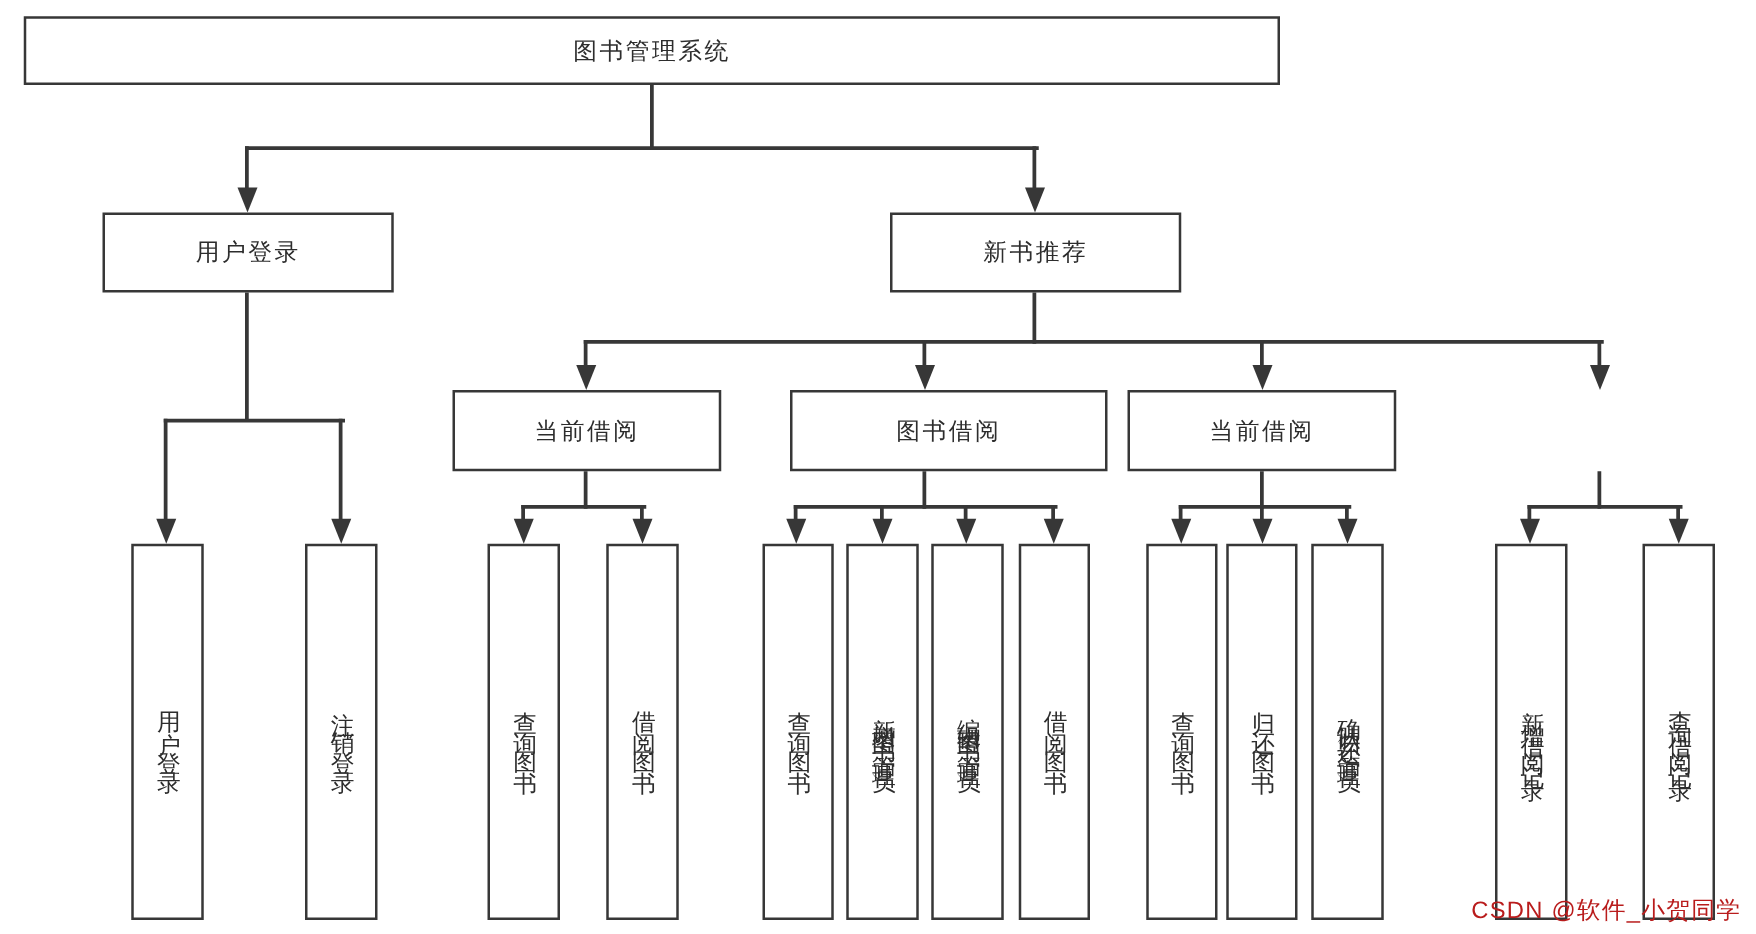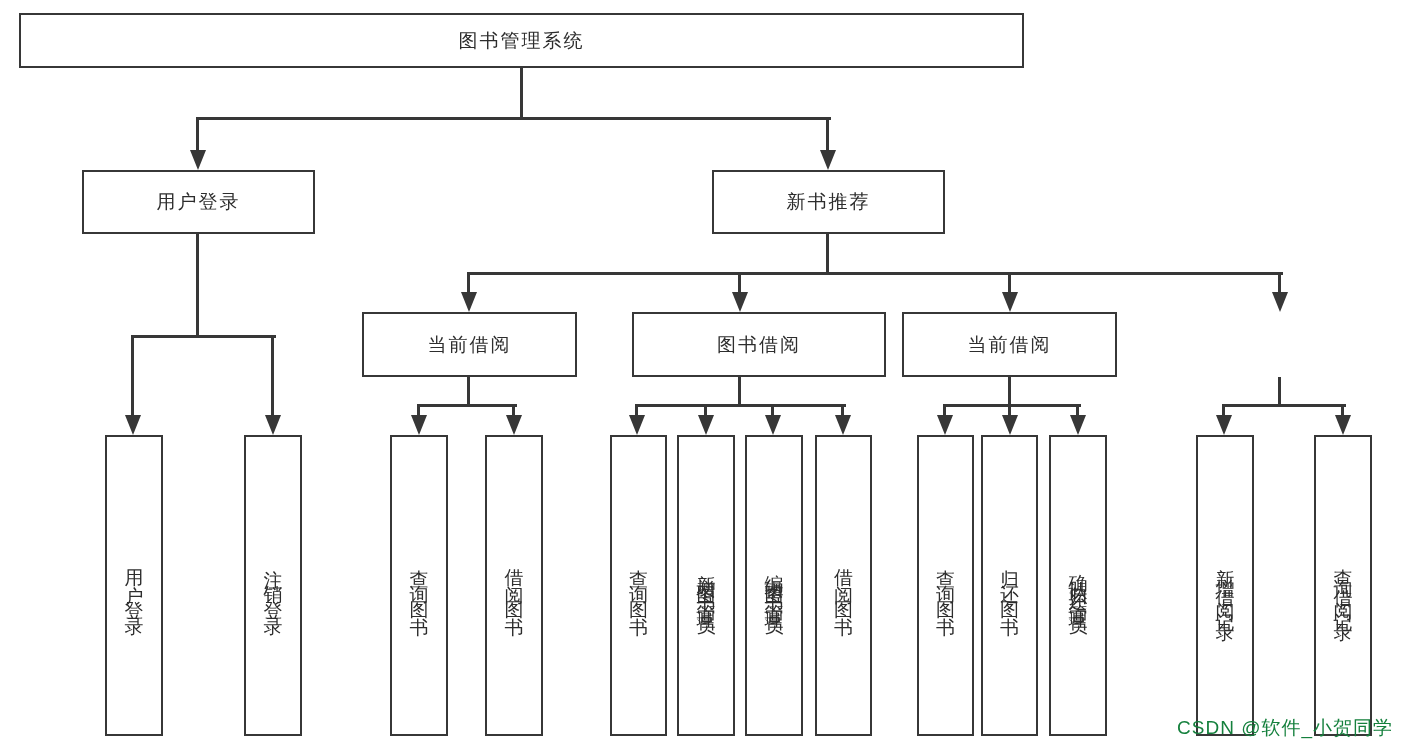--- a/index.html
+++ b/index.html
@@ -40,21 +40,21 @@
     position: absolute;
     width: 0; height: 0;
     border-left: 8px solid transparent;
     border-right: 8px solid transparent;
     border-top: 20px solid #373737;
   }
   .watermark {
     position: absolute;
     right: 12px;
     bottom: 6px;
-    color: #15803d;
+    color: #b91c1c;
     font-size: 19px;
     letter-spacing: 1px;
     white-space: nowrap;
   }
 </style>
 </head>
 <body>
 
 <div class="canvas">
 

